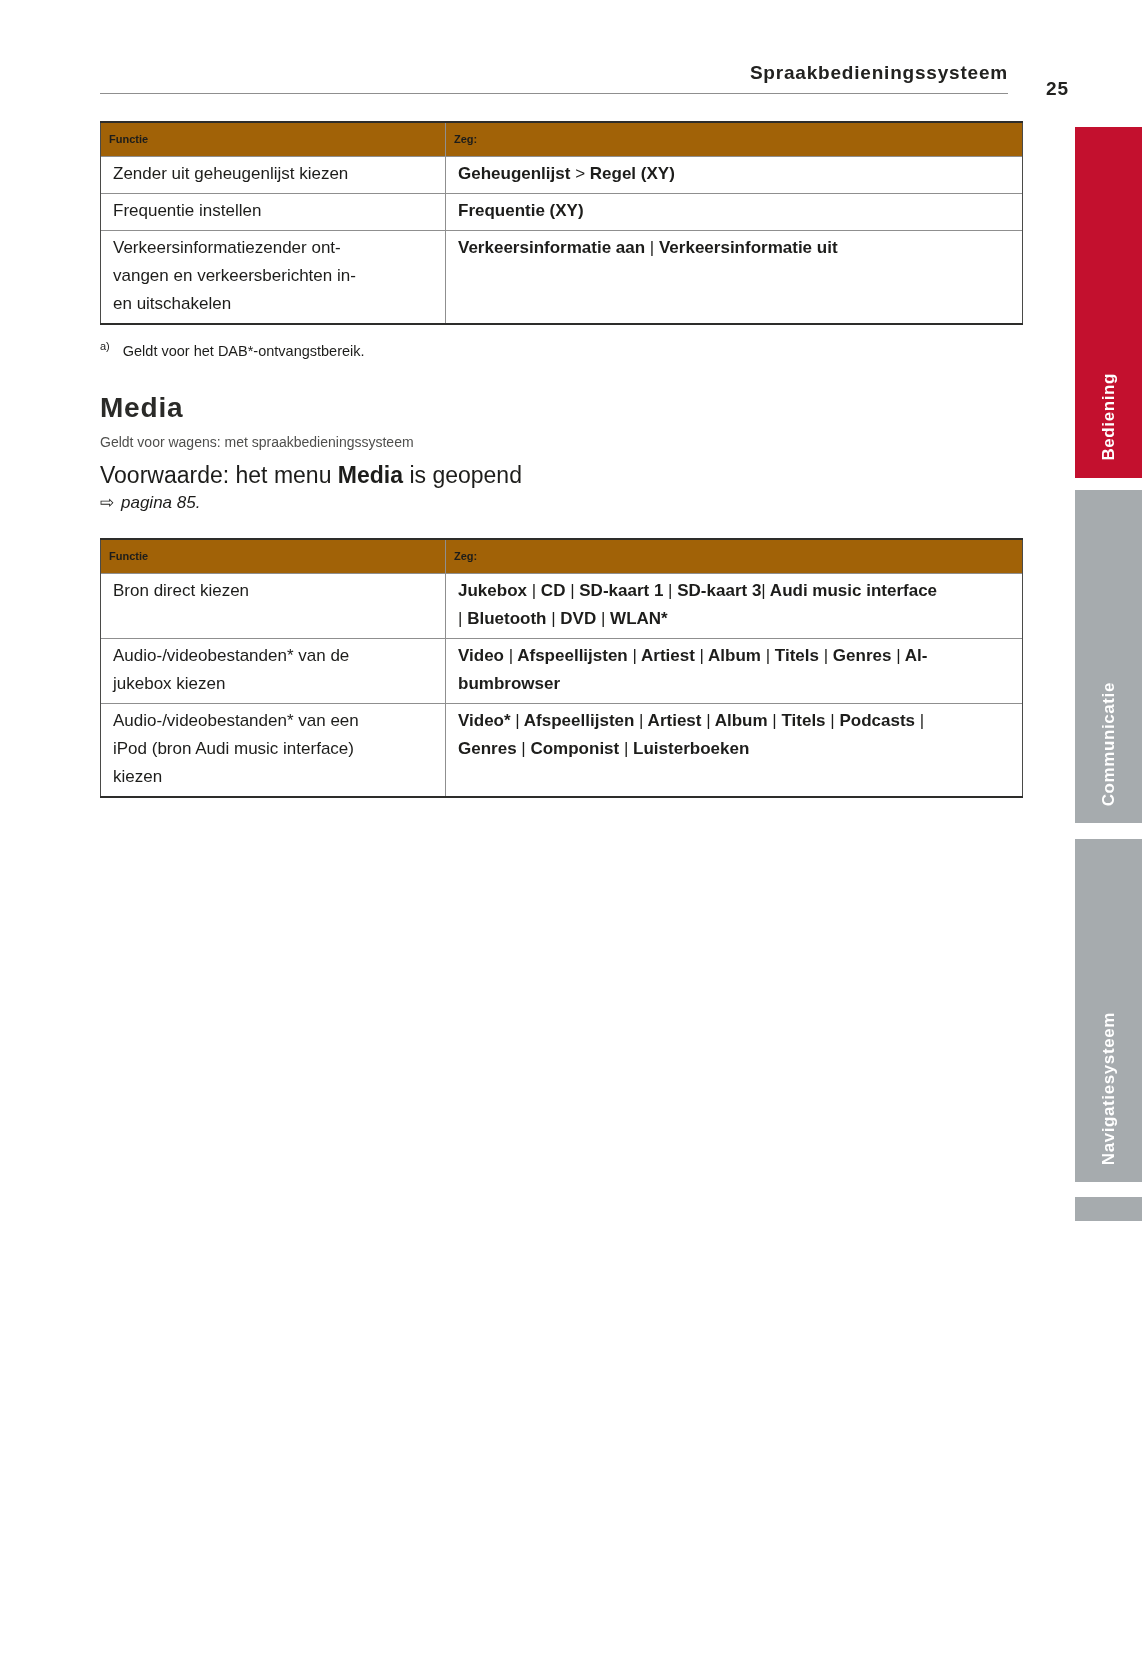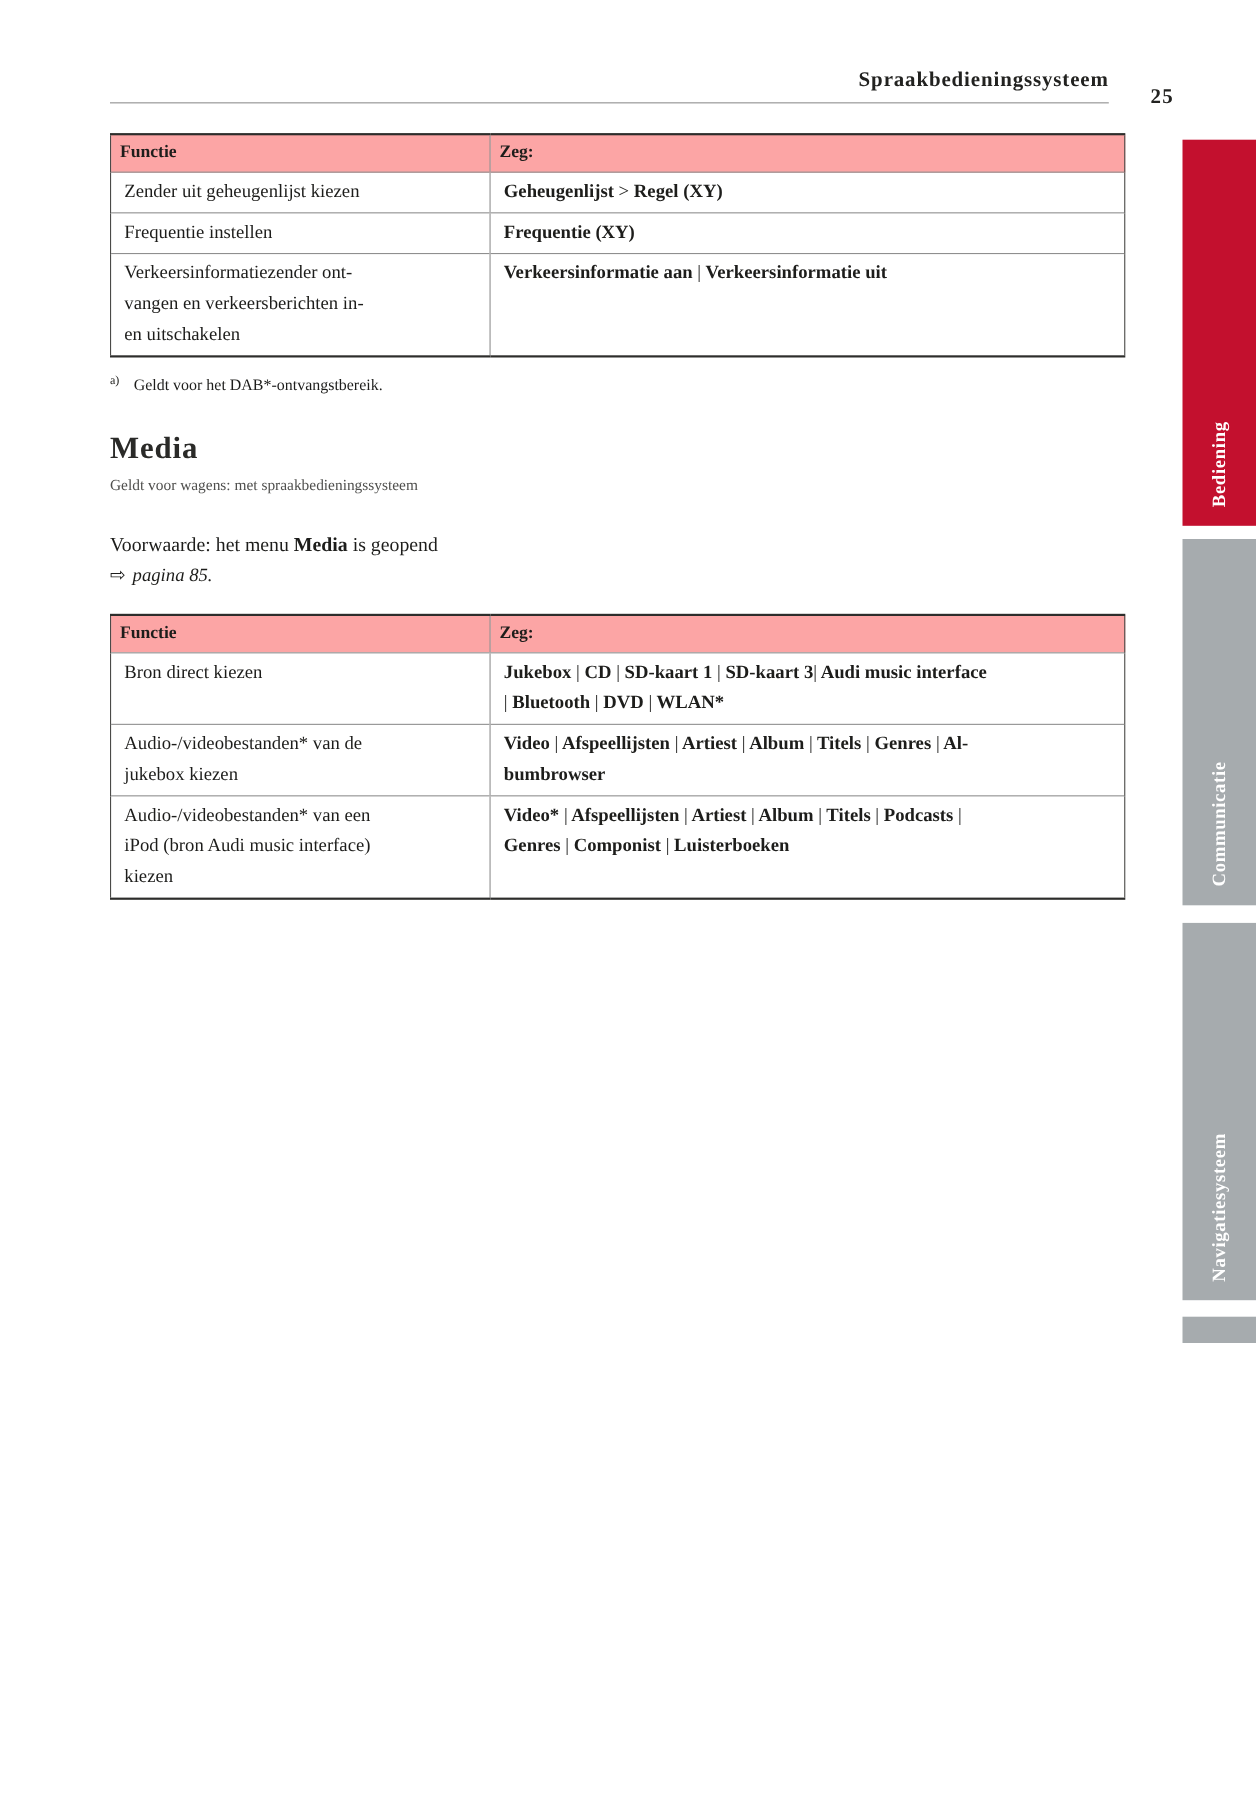--- a/index.html
+++ b/index.html
@@ -1,20 +1,20 @@
 <!DOCTYPE html>
 <html><head>
 <meta charset="utf-8">
 <style>
   html,body { margin:0; padding:0; background:#ffffff; }
   .page {
     position:relative;
     width:1142px; height:1221px;
     background:#ffffff;
-    font-family:Liberation Serif, serif;
+    font-family:Liberation Sans, sans-serif;
     color:#1d1d1b;
     overflow:hidden;
   }
   .content { position:absolute; left:100px; top:0; width:923px; }
 
   
   .running-head {
     width:908px;
     padding-top:62px;
     border-bottom:1.5px solid #8f8f8f;
@@ -32,21 +32,21 @@
   
   table.cmd { border-collapse:collapse; width:923px; table-layout:fixed; }
   table.cmd.t1 { margin-top:27px; }
   table.cmd.t2 { margin-top:22px; }
   table.cmd th, table.cmd td {
     font-size:17px; line-height:28px; text-align:left; vertical-align:top;
     padding:3px 10px 5px 8px;
     white-space:pre-line;
   }
   table.cmd th {
-    background:#fca5a5; font-size:16px;
+    background:#a16207; font-size:11px;
     border-top:2.5px solid #2d2d2b;
     padding-top:2px; padding-bottom:3px;
   }
   table.cmd td { border-top:1px solid #8f8f8f;padding-left:12px; }
   table.cmd tr td:first-child, table.cmd tr th:first-child {
     width:326px; border-left:1.5px solid #4a4a48;
   }
   table.cmd tr td:last-child, table.cmd tr th:last-child {
     border-left:1px solid #8f8f8f; border-right:1.5px solid #4a4a48;
   }
@@ -57,21 +57,21 @@
   
   .footnote { margin-top:11px; font-size:14.5px; line-height:20px; color:#1d1d1b; }
   .footnote sup { font-size:11px; margin-right:13px; }
 
   
   h1.section-heading {
     margin:31px 0 0 0;
     font-size:28px; font-weight:bold; letter-spacing:0.8px; color:#2a2a28;
   }
   .applies { margin:10px 0 0 0; font-size:14px; color:#4f4f4d; }
-  .condition { margin:32px 0 0 0; font-size:18px; line-height:26px; }
+  .condition { margin:12px 0 0 0; font-size:23px; line-height:26px; }
   .pageref { margin:2px 0 0 0; font-size:17px; font-style:italic; line-height:26px; }
   .pageref .arrow { font-style:normal; margin-right:2px; }
 
   
   .tab { position:absolute; left:1075px; width:67px; }
   .tab-label {
     position:absolute; bottom:17px; left:50%;
     writing-mode:vertical-rl;
     transform:translateX(-50%) rotate(180deg);
     color:#ffffff; font-weight:bold; font-size:17px; letter-spacing:0.6px;

